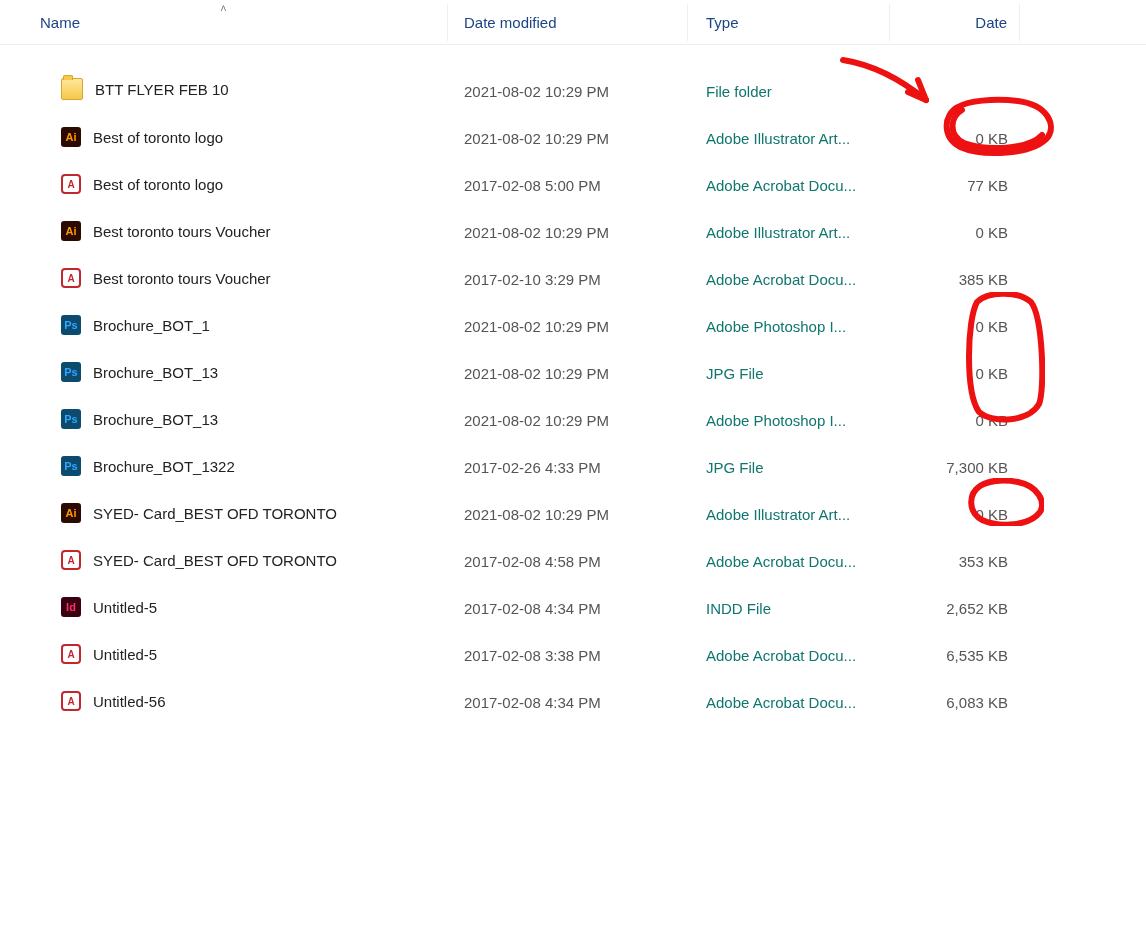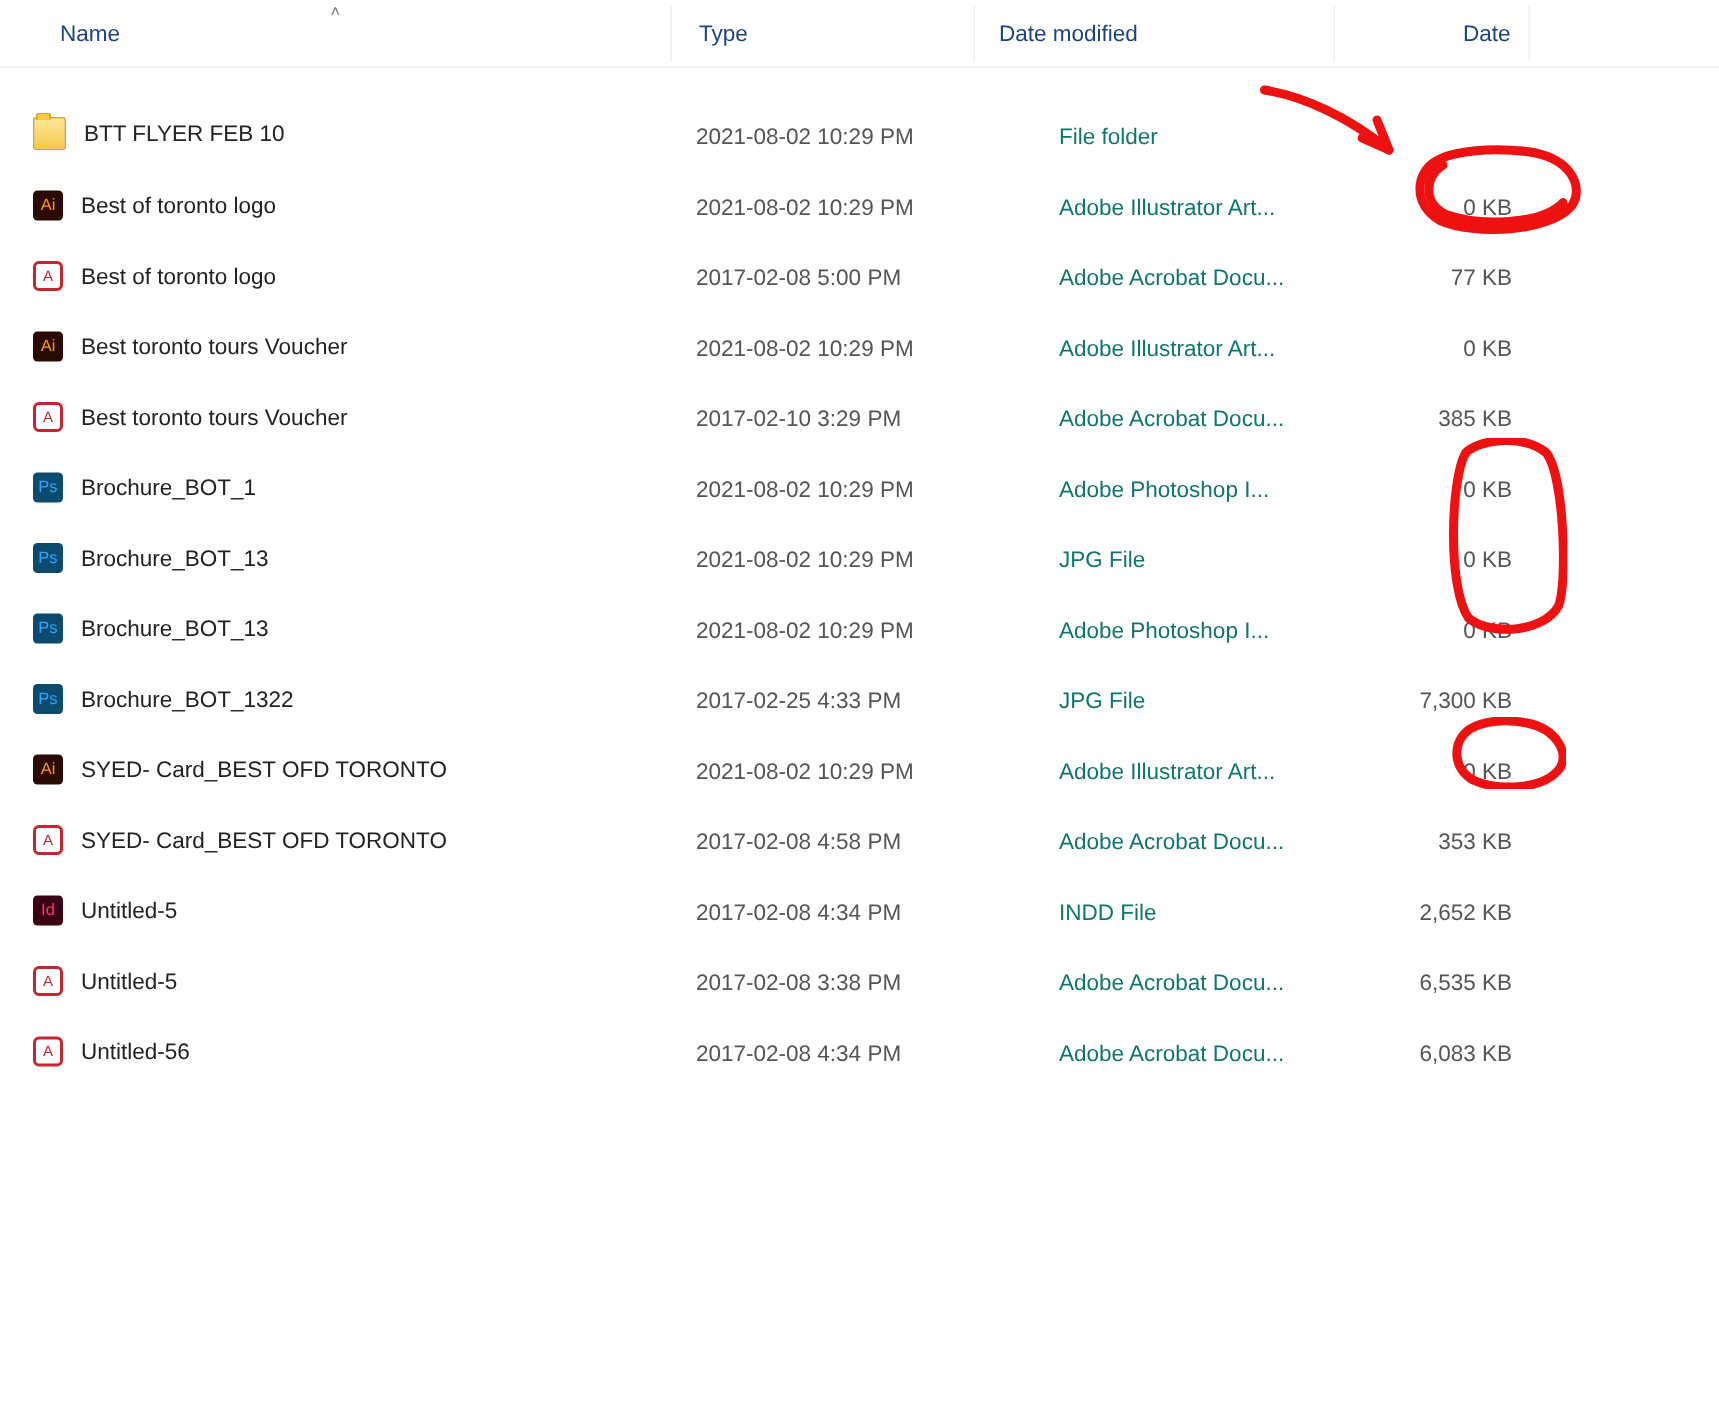--- a/index.html
+++ b/index.html
@@ -10,21 +10,21 @@
   .col-date{width:240px;padding-left:16px!important;box-sizing:border-box;border-right:1px solid #eee;}
   .col-type{width:202px;padding-left:18px!important;box-sizing:border-box;border-right:1px solid #eee;}
   .col-size{width:130px;padding-right:12px!important;box-sizing:border-box;text-align:right;border-right:1px solid #eee;}
   .sort-indicator{position:absolute;top:-2px;left:50%;transform:translateX(-50%);color:#777;font-size:11px;}
   .rows{padding-top:8px;}
   .row{display:flex;align-items:flex-end;height:47px;}
   .row .c-name{width:448px;padding-left:22px;box-sizing:border-box;display:flex;align-items:center;}
   .row .c-date{width:240px;padding-left:16px;box-sizing:border-box;color:#555;}
   .row .c-type{width:202px;padding-left:18px;box-sizing:border-box;color:#0f766e;white-space:nowrap;overflow:hidden;text-overflow:ellipsis;}
   .row .c-size{width:130px;padding-right:12px;box-sizing:border-box;text-align:right;color:#555;}
-  .icon{width:20px;height:20px;margin-right:12px;display:inline-flex;align-items:center;justify-content:center;border-radius:3px;font-size:11px;font-weight:400;font-family:Arial,sans-serif;flex:0 0 20px;}
+  .icon{width:20px;height:20px;margin-right:12px;display:inline-flex;align-items:center;justify-content:center;border-radius:3px;font-size:11px;font-weight:700;font-family:Arial,sans-serif;flex:0 0 20px;margin-left:39px;}
   .icon-folder{background:linear-gradient(#ffe79a,#f6c84c);border:1px solid #d9a52d;border-radius:2px;position:relative;}
   .icon-folder::before{content:"";position:absolute;top:-4px;left:1px;width:8px;height:4px;background:#f6c84c;border:1px solid #d9a52d;border-bottom:none;border-radius:2px 2px 0 0;}
   .icon-ai{background:#2b0a02;color:#ff9a00;}
   .icon-pdf{background:#fff;border:2px solid #c1272d;color:#c1272d;border-radius:4px;font-size:10px;box-sizing:border-box;}
   .icon-ps{background:#0c4a6e;color:#2fa6ff;}
   .icon-id{background:#3a0013;color:#ff3366;}
   .fname{color:#222;}
   
   .anno{position:absolute;pointer-events:none;}
   .circle1{left:938px;top:95px;width:118px;height:62px;}
@@ -35,22 +35,22 @@
 </style>
 </head>
 <body>
 <div class="wrapper">
 
 <div class="header">
   <div class="col col-name">
     <span class="sort-indicator">˄</span>
     <span>Name</span>
   </div>
+  <div class="col col-date">Date modified</div>
   <div class="col col-type">Type</div>
-  <div class="col col-date">Date modified</div>
   <div class="col col-size">Date</div>
 </div>
 
 <div class="rows" id="rows">
       <div class="row">
         <div class="c-name">
           <span class="icon icon-folder"></span>
           <span class="fname">BTT FLYER FEB 10</span>
         </div>
         <div class="c-date">2021-08-02 10:29 PM</div>
@@ -118,21 +118,21 @@
         </div>
         <div class="c-date">2021-08-02 10:29 PM</div>
         <div class="c-type">Adobe Photoshop I...</div>
         <div class="c-size">0 KB</div>
       </div>
       <div class="row">
         <div class="c-name">
           <span class="icon icon-ps">Ps</span>
           <span class="fname">Brochure_BOT_1322</span>
         </div>
-        <div class="c-date">2017-02-25 4:33 PM</div>
+        <div class="c-date">2017-02-26 4:33 PM</div>
         <div class="c-type">JPG File</div>
         <div class="c-size">7,300 KB</div>
       </div>
       <div class="row">
         <div class="c-name">
           <span class="icon icon-ai">Ai</span>
           <span class="fname">SYED- Card_BEST OFD TORONTO</span>
         </div>
         <div class="c-date">2021-08-02 10:29 PM</div>
         <div class="c-type">Adobe Illustrator Art...</div>

